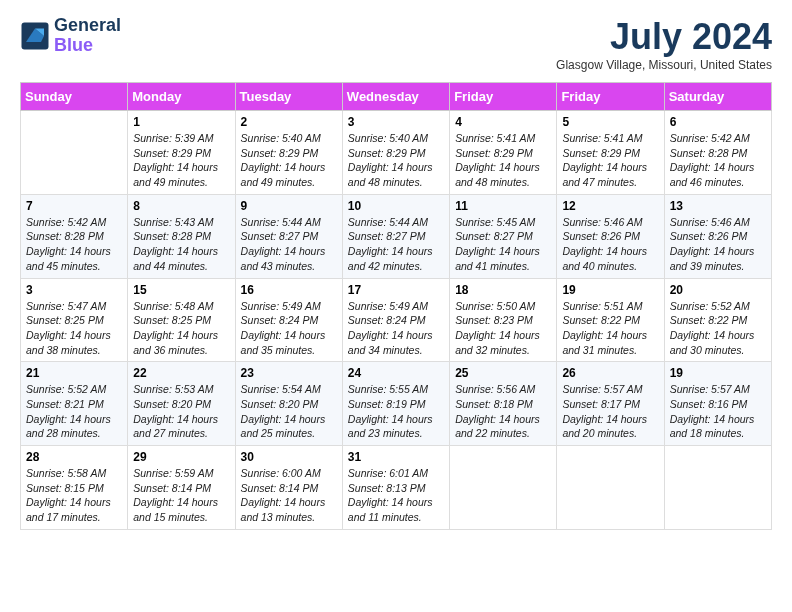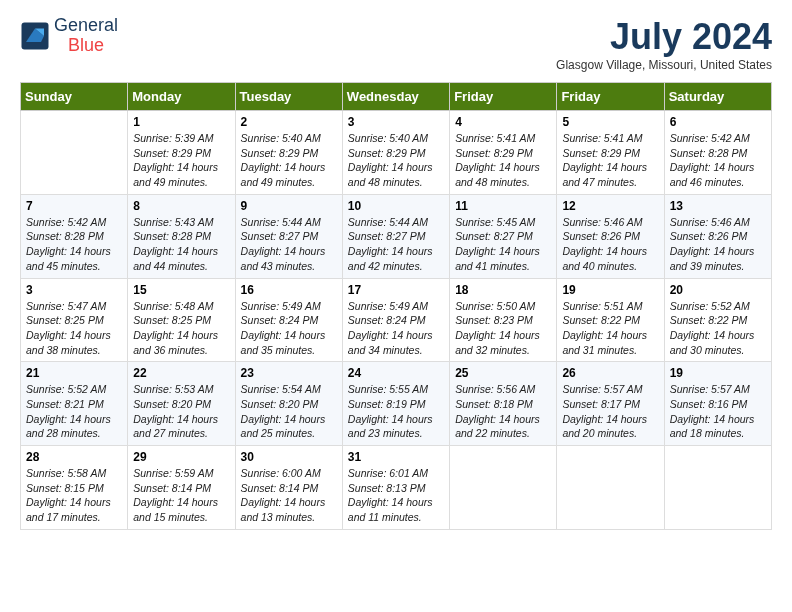--- a/index.html
+++ b/index.html
@@ -16,27 +16,26 @@
       align-items: flex-start;
       margin-bottom: 10px;
     }
     .logo {
       display: flex;
       align-items: center;
       gap: 4px;
     }
     .logo-text {
       font-size: 18px;
-      font-weight: normal;
+      font-weight: bold;
       color: #1a3a5c;
       line-height: 1.1;
-      text-align: center;
     }
     .logo-text span {
-      color: #ef4444;
+      color: #8b5cf6;
     }
     .logo-icon {
       width: 30px;
       height: 30px;
     }
     .title-area {
       text-align: right;
       margin-left: 22px;
     }
     .main-title {
@@ -47,21 +46,21 @@
     .subtitle {
       font-size: 12px;
       color: #333;
     }
     table {
       width: 100%;
       border-collapse: collapse;
       font-size: 11px;
     }
     thead tr {
-      background: #4d7c0f;
+      background: #d946ef;
       color: #fff;
     }
     thead th {
       padding: 6px 4px;
       text-align: left;
       font-size: 13px;
       font-weight: bold;
       border: 1px solid #ccc;
     }
     tbody tr {

